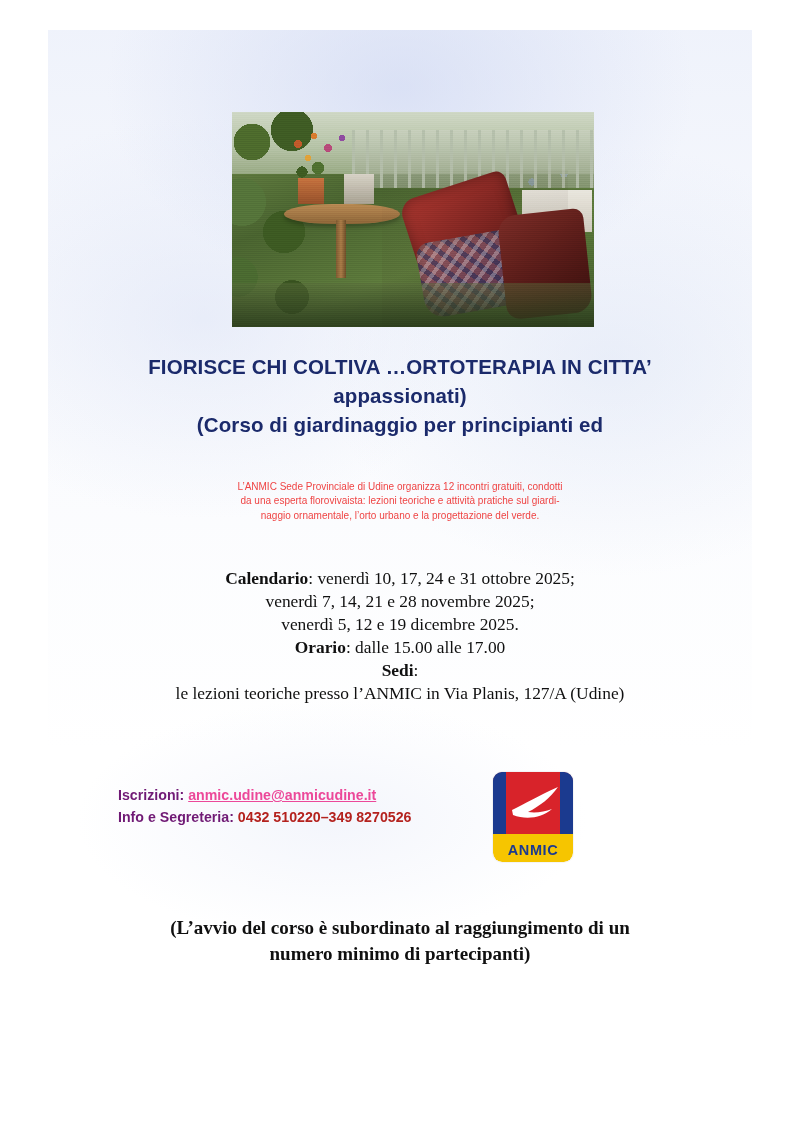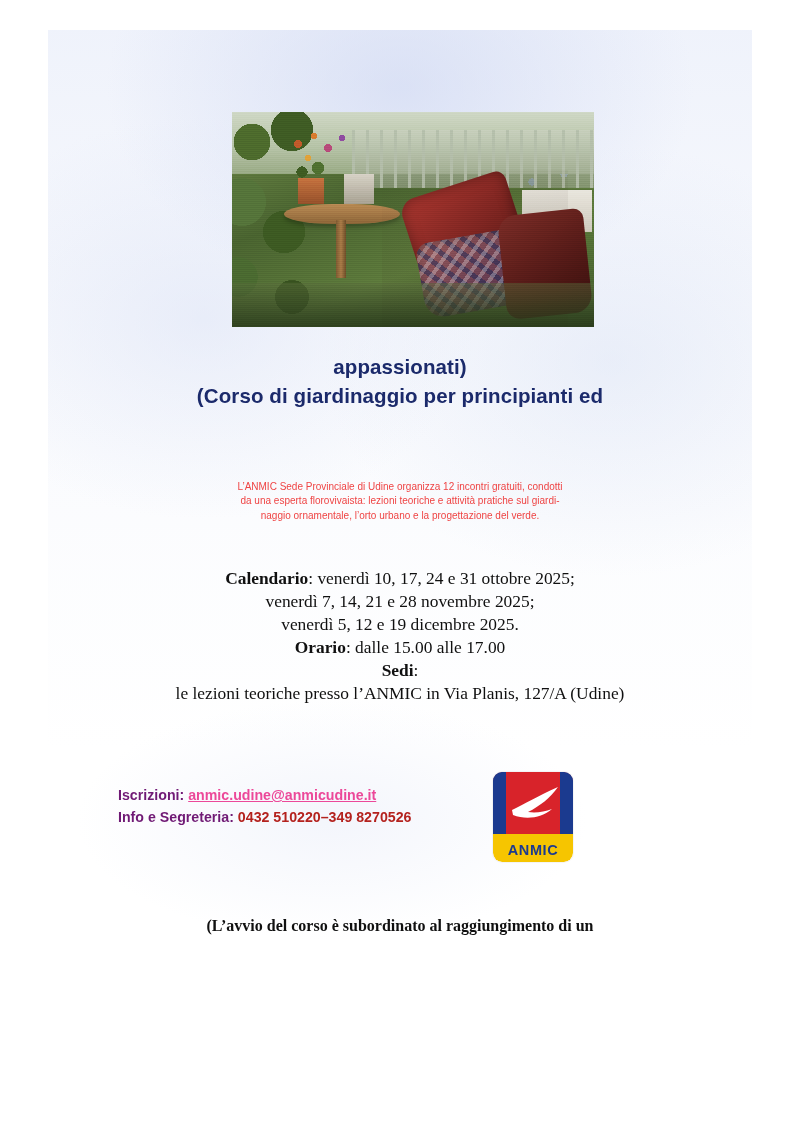--- a/index.html
+++ b/index.html
@@ -228,21 +228,21 @@
     color: #b4221e;
   }
   .footnote {
     position: absolute;
     left: 120px;
     top: 915px;
     width: 560px;
     text-align: center;
     font-family: "Liberation Serif", serif;
     font-weight: bold;
-    font-size: 16px;
+    font-size: 19px;
     line-height: 1.38;
     color: #101010;
   }
 
   
   .logo {
     position: absolute;
     left: 493px;
     top: 772px;
     width: 80px;
@@ -307,20 +307,21 @@
       <div class="chair"></div>
       <div class="cushion-red"></div>
       <div class="cushion-pat"></div>
       <div class="cushion-dark"></div>
       <div class="floor"></div>
       <div class="grain"></div>
     </div>
   </div>
 
   <div class="title">
+    <div>FIORISCE CHI COLTIVA …ORTOTERAPIA IN CITTA’</div>
     <div>appassionati)</div>
     <div>(Corso di giardinaggio per principianti ed</div>
   </div>
 
   <div class="intro">
     <div>L’ANMIC Sede Provinciale di Udine organizza 12 incontri gratuiti, condotti</div>
     <div>da una esperta florovivaista: lezioni teoriche e attività pratiche sul giardi-</div>
     <div>naggio ornamentale, l’orto urbano e la progettazione del verde.</div>
   </div>
 
@@ -356,15 +357,16 @@
     <div class="blue-r"></div>
     <svg class="bird" viewBox="0 0 56 40" aria-hidden="true">
       <path d="M2 26 C14 20 28 12 48 3 C40 14 30 22 18 28 C26 29 34 28 42 25 C32 34 16 36 3 31 Z" fill="#ffffff"></path>
     </svg>
     <div class="yellow"></div>
     <div class="wordmark">ANMIC</div>
   </div>
 
   <div class="footnote">
     <div>(L’avvio del corso è subordinato al raggiungimento di un</div>
+    <div>numero minimo di partecipanti)</div>
   </div>
 
 </div>
 
 </body></html>

